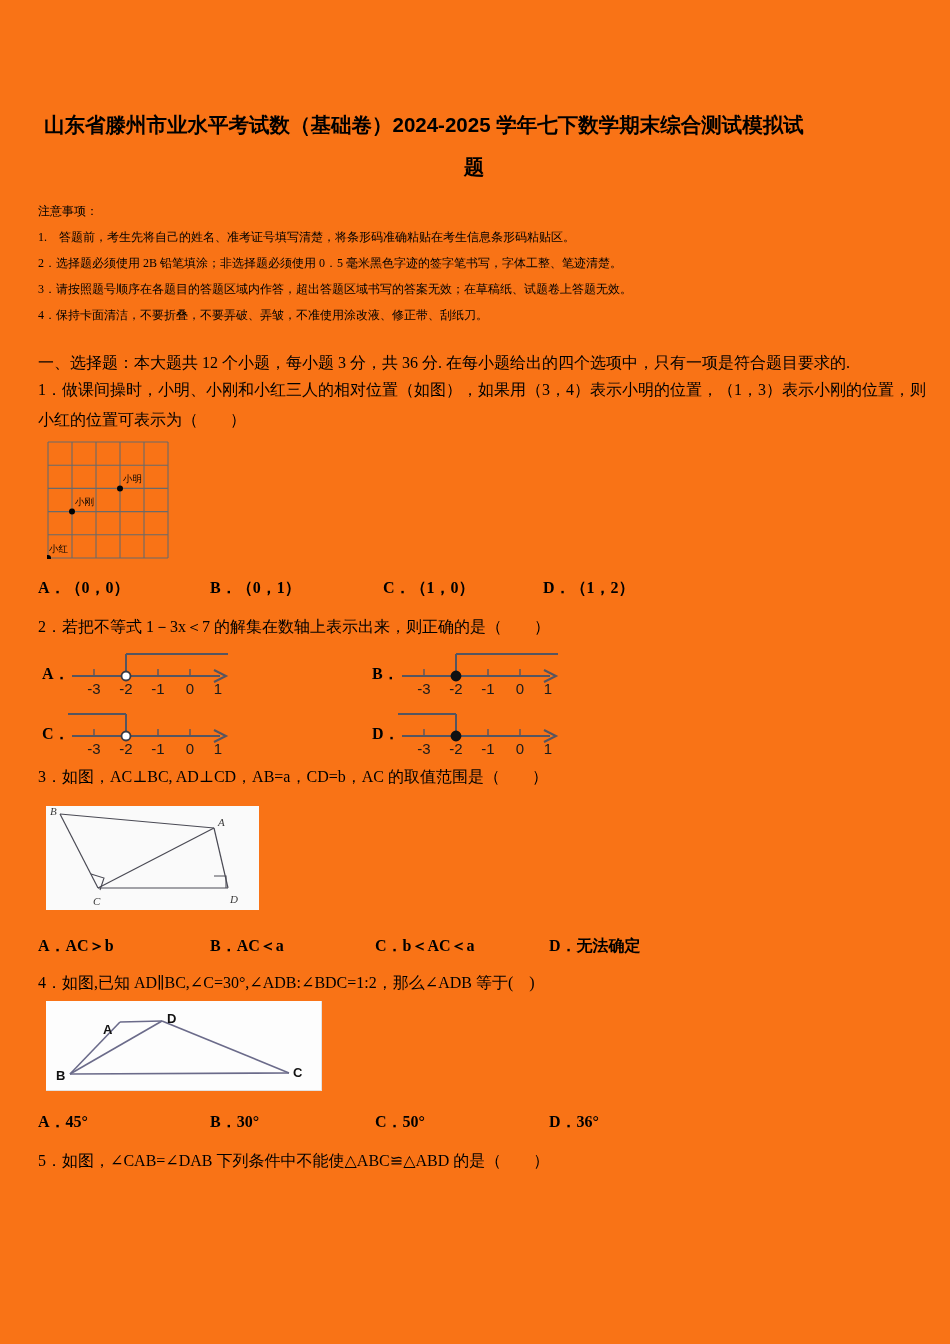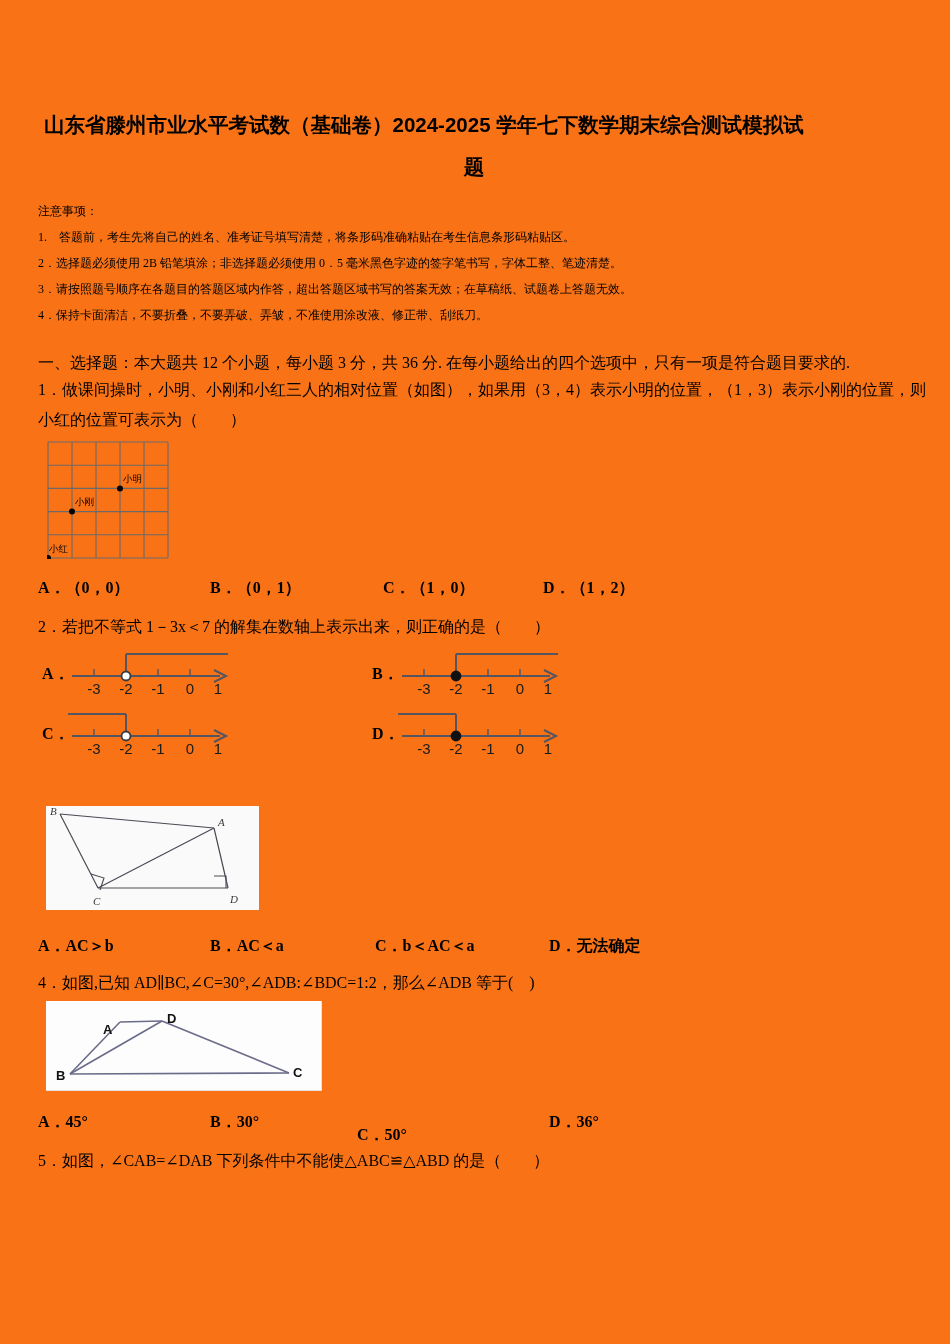--- a/index.html
+++ b/index.html
@@ -325,20 +325,23 @@
       <g fill="#1a1a1a" font-family="Liberation Sans, sans-serif" font-size="15" text-anchor="middle">
         <text x="26" y="46">-3</text>
         <text x="58" y="46">-2</text>
         <text x="90" y="46">-1</text>
         <text x="122" y="46">0</text>
         <text x="150" y="46">1</text>
       </g>
     </svg>
   </div>
 
+  <div class="q-text nowrap" style="top:762px;">
+    <span>3．</span><span>如图，AC⊥BC, AD⊥CD，AB=a，CD=b，AC 的取值范围是（　　）</span>
+  </div>
 
   <div class="fig-q3">
     <svg width="213" height="104" viewBox="0 0 213 104">
       <rect x="0" y="0" width="213" height="104" fill="#fafafa"></rect>
       <g stroke="#4a4a54" stroke-width="1.2" fill="none">
 
         <line x1="14" y1="8" x2="168" y2="22"></line>
         <line x1="14" y1="8" x2="52" y2="82"></line>
         <line x1="52" y1="82" x2="168" y2="22"></line>
         <line x1="52" y1="82" x2="182" y2="82"></line>
@@ -397,21 +400,21 @@
     </svg>
   </div>
 
   <div class="opts" style="top:1112px;text-align:right;">
     <span class="opt" style="left:0px;">
       <span class="lbl">A．</span><span class="val">45°</span>
     </span>
     <span class="opt" style="left:172px;">
       <span class="lbl">B．</span><span class="val">30°</span>
     </span>
-    <span class="opt" style="left:319px;margin-top:13px;">
+    <span class="opt" style="left:337px;">
       <span class="lbl">C．</span><span class="val">50°</span>
     </span>
     <span class="opt" style="left:511px;">
       <span class="lbl">D．</span><span class="val">36°</span>
     </span>
   </div>
 
   <div class="q-text nowrap" style="top:1146px;">
     <span>5．</span><span>如图，∠CAB=∠DAB 下列条件中不能使△ABC≌△ABD 的是（　　）</span>
   </div>

